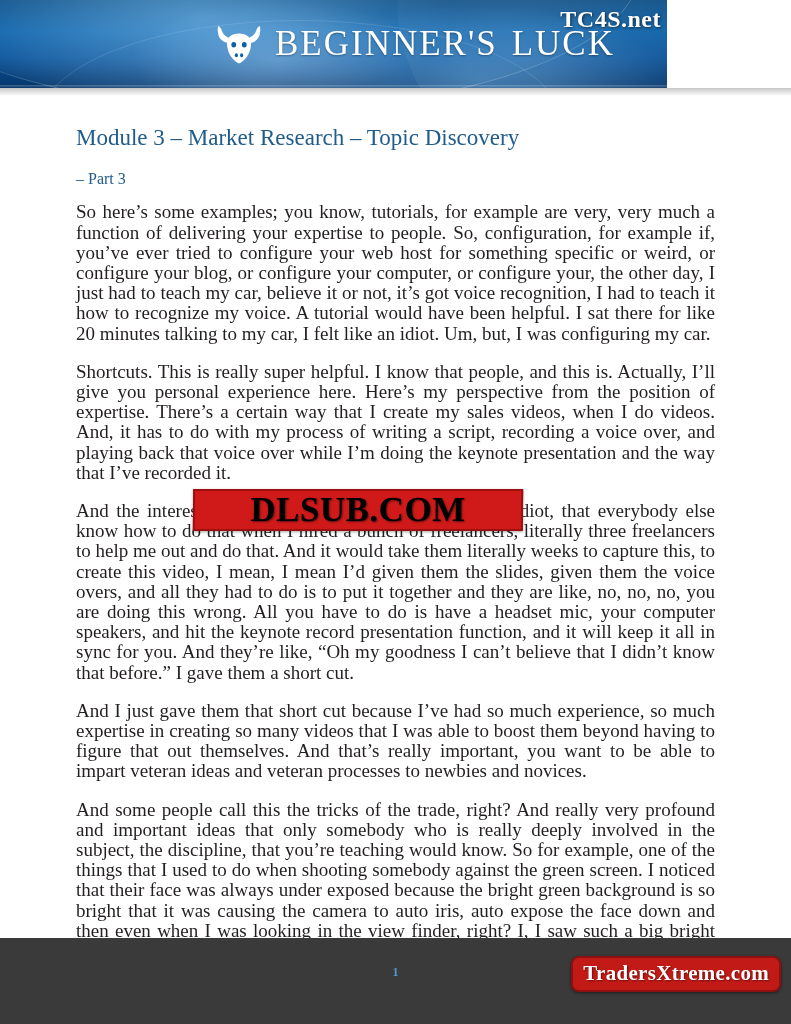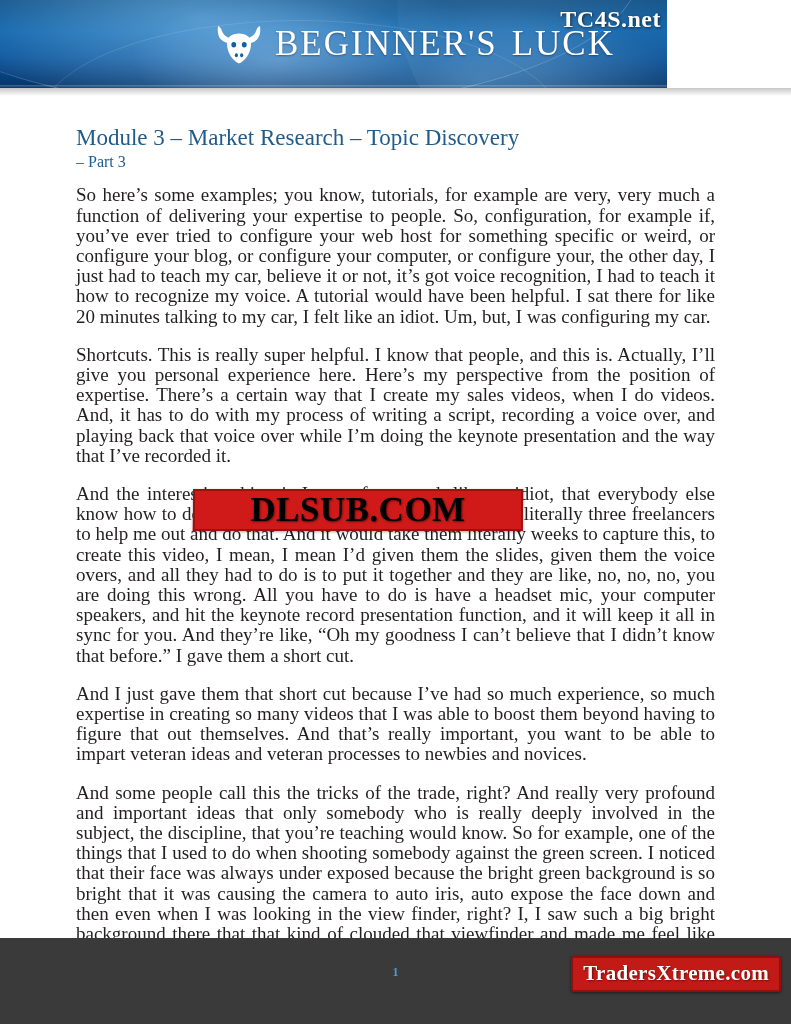--- a/index.html
+++ b/index.html
@@ -116,21 +116,21 @@
     font-family: "Liberation Serif", serif;
     font-size: 23px;
     font-weight: normal;
     margin: 29px 0 0 0;
     line-height: 1.18;
   }
   .doc-subtitle {
     color: #1f5c8b;
     font-family: "Liberation Serif", serif;
     font-size: 16px;
-    margin: 1px 0 0 0;
+    margin: 18px 0 0 0;
     line-height: 1.2;
   }
   .body-text {
     margin-top: 14px;
     color: #231f20;
     font-family: Liberation Serif, serif;
     font-size: 19px;
     line-height: 20.2px;
     text-align: justify;
   }
@@ -187,21 +187,21 @@
     font-size: 12px;
     font-weight: bold;
   }
   .footer-logo {
     position: absolute;
     right: 10px;
     top: 18px;
     background: #c21b17;
     border: 2px solid #8e110f;
     padding: 3px 10px 4px 10px;
-    border-radius: 2px;
+    border-radius: 8px;
     box-shadow: 0 1px 3px rgba(0,0,0,0.5);
   }
   .footer-logo span {
     color: #ffffff;
     font-family: "Liberation Serif", serif;
     font-size: 21px;
     font-weight: bold;
     letter-spacing: 0.3px;
     text-shadow: 1px 1px 2px rgba(0,0,0,0.45);
   }

